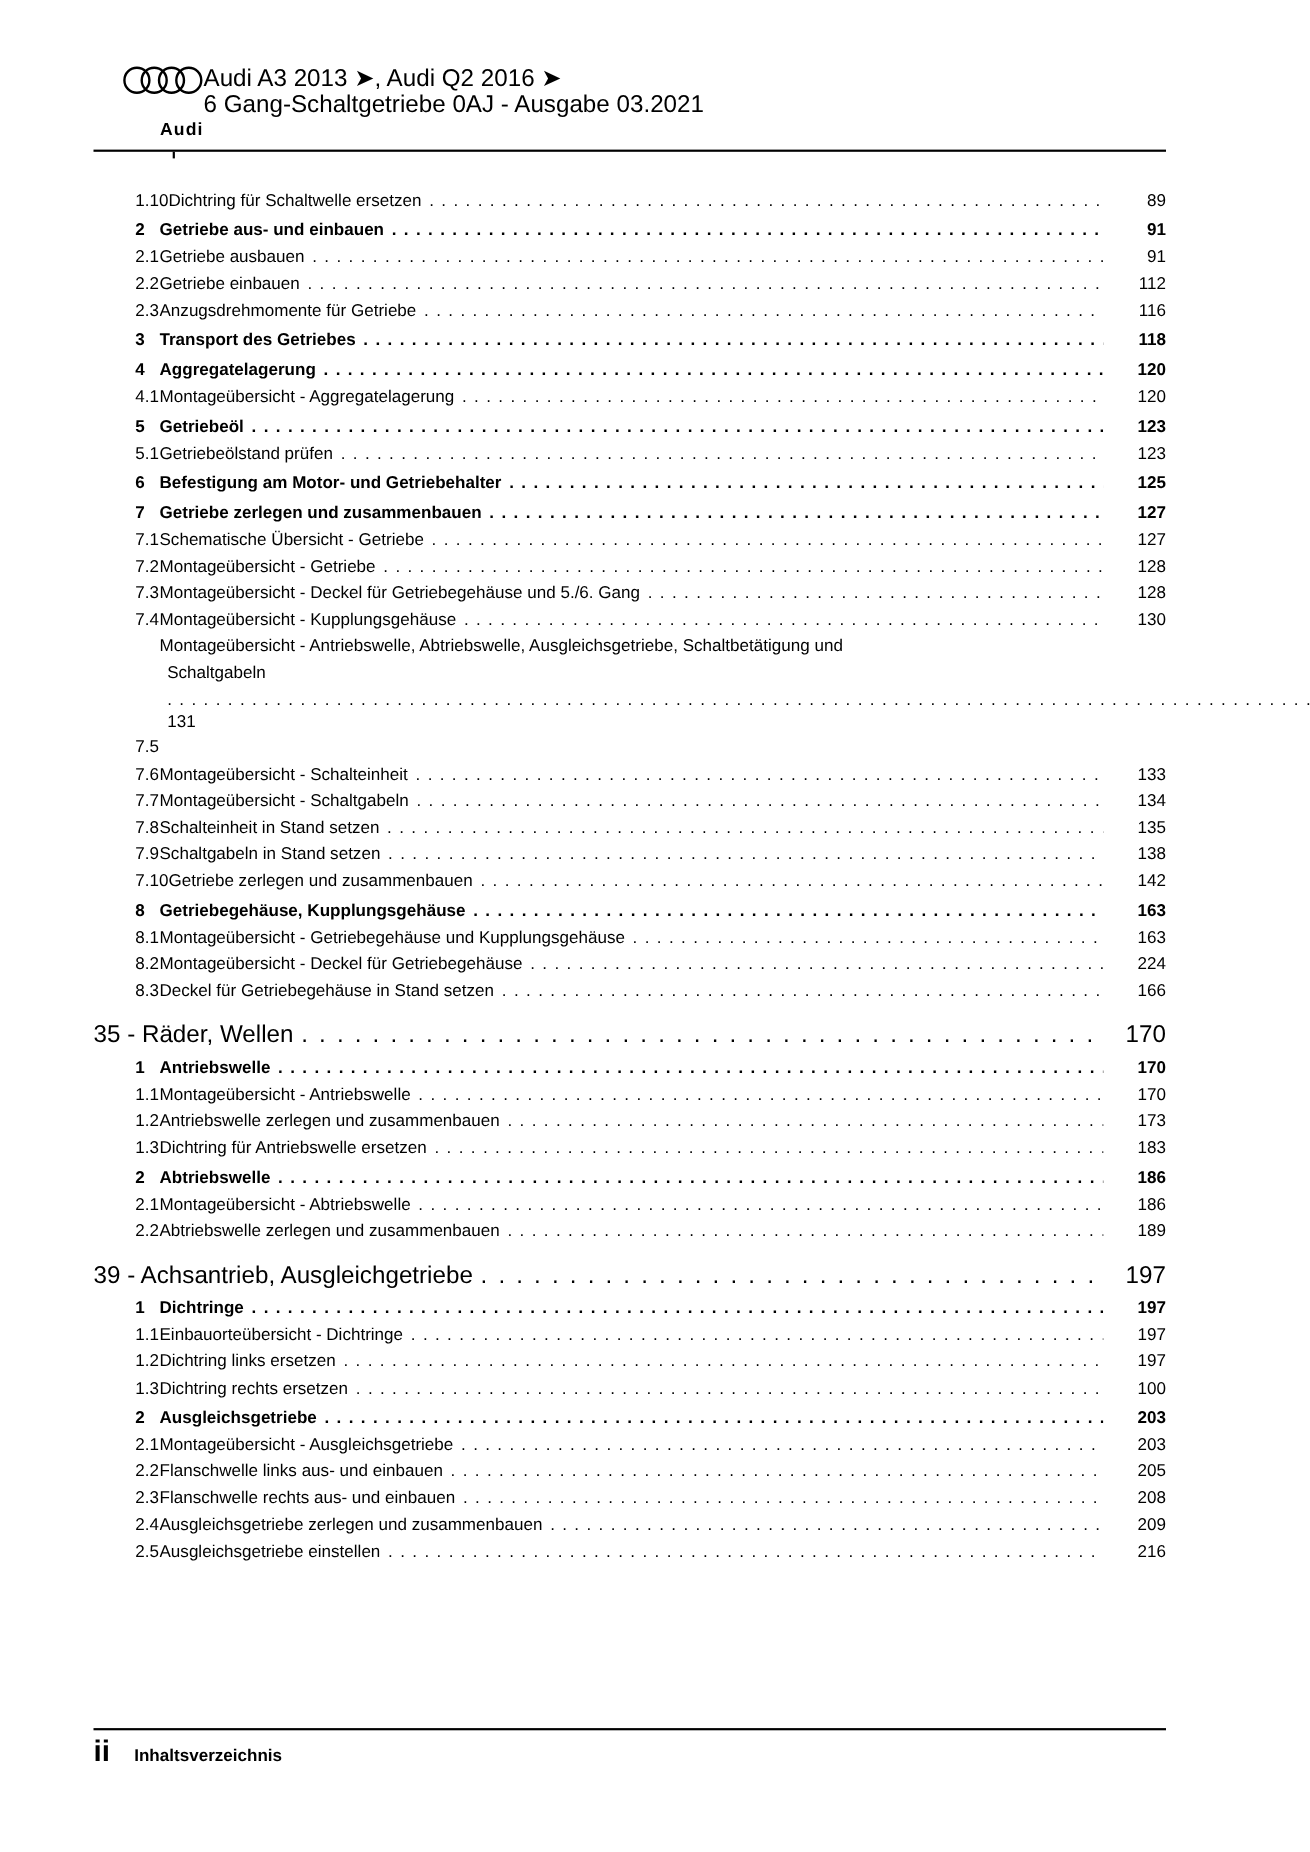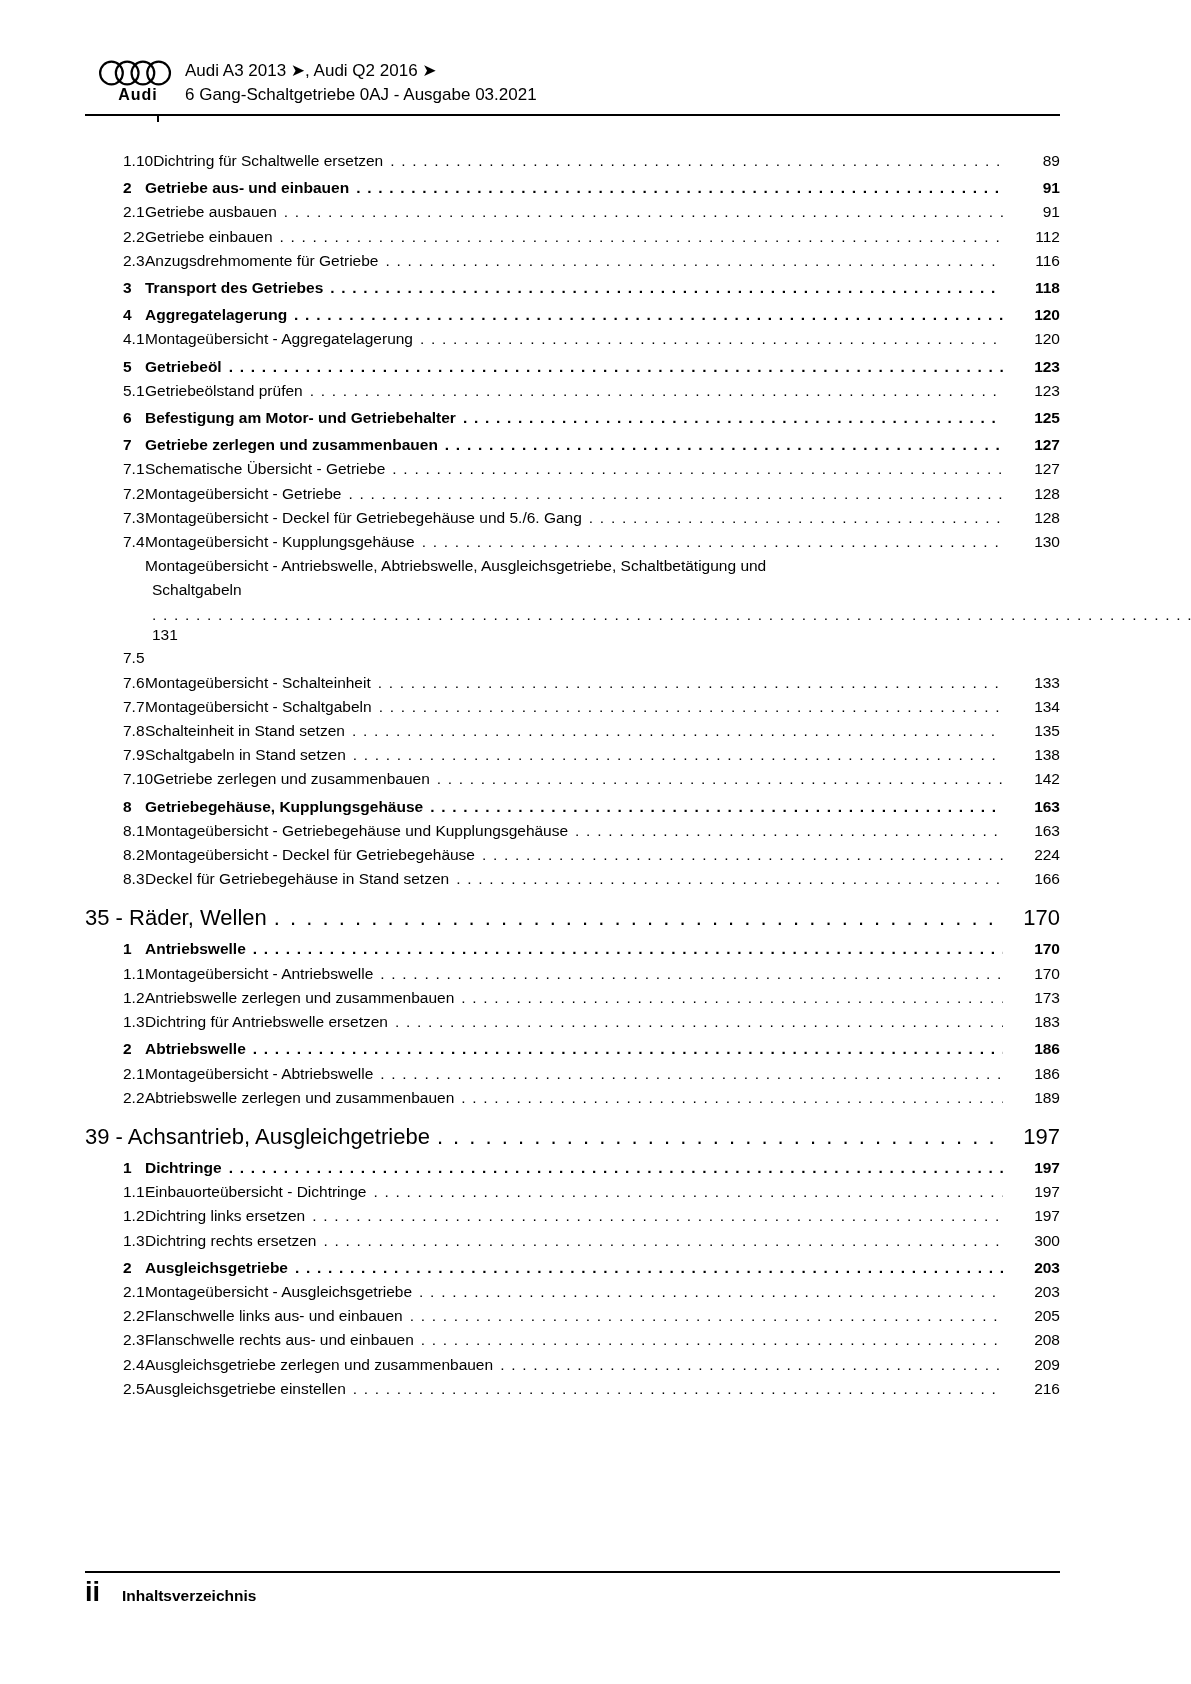--- a/index.html
+++ b/index.html
@@ -8,27 +8,27 @@
     width: 1191px; height: 1684px;
     position: relative;
     font-family: "Liberation Sans", sans-serif;
     color: #000;
     overflow: hidden;
   }
   .content { margin-left: 85px; margin-right: 131px; position: relative; }
 
   
   .page-header { padding-top: 58px; display: flex; align-items: flex-start; }
-  .brand { width: 100px; flex: 0 0 100px; display: flex; flex-direction: column; align-items: center; }
+  .brand { width: 100px; flex: 0 0 100px; display: flex; flex-direction: column; align-items: flex-end; gap: 24px; }
   .brand svg { display: block; }
   .brand-word {
     font-weight: bold; font-size: 16px; letter-spacing: 1px;
     margin-top: -2px; margin-left: 6px;
   }
-  .header-text { font-size: 17px; line-height: 23.5px; padding-top: 1px; }
+  .header-text { font-size: 22px; line-height: 23.5px; padding-top: 1px; }
   .header-rule { margin-top: 8px; border-top: 2px solid #000; position: relative; }
   .header-rule .tick {
     position: absolute; left: 72px; top: 0; width: 2px; height: 6px; background: #000;
   }
 
   
   .toc { margin-top: 33px; }
   .row {
     display: flex; align-items: flex-end;
     font-size: 15.5px; line-height: 24.2px;
@@ -327,21 +327,21 @@
         <div class="row">
           <span class="num">1.2</span>
           <span class="title">Dichtring links ersetzen</span>
           <span class="dots"></span>
           <span class="page-num">197</span>
         </div>
         <div class="row">
           <span class="num">1.3</span>
           <span class="title">Dichtring rechts ersetzen</span>
           <span class="dots"></span>
-          <span class="page-num">300</span>
+          <span class="page-num">100</span>
         </div>
         <div class="row bold">
           <span class="num">2</span>
           <span class="title">Ausgleichsgetriebe</span>
           <span class="dots"></span>
           <span class="page-num">203</span>
         </div>
         <div class="row">
           <span class="num">2.1</span>
           <span class="title">Montageübersicht - Ausgleichsgetriebe</span>

